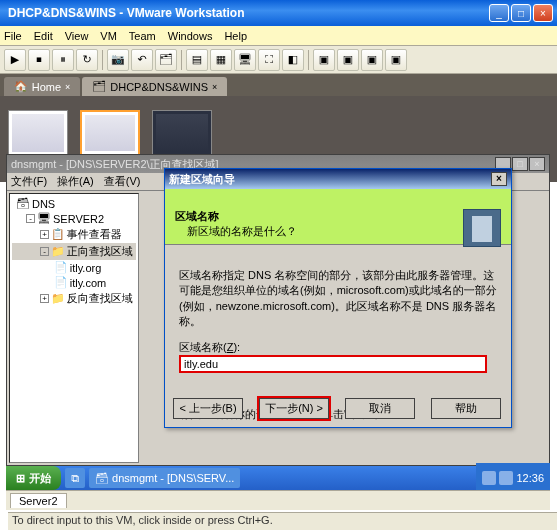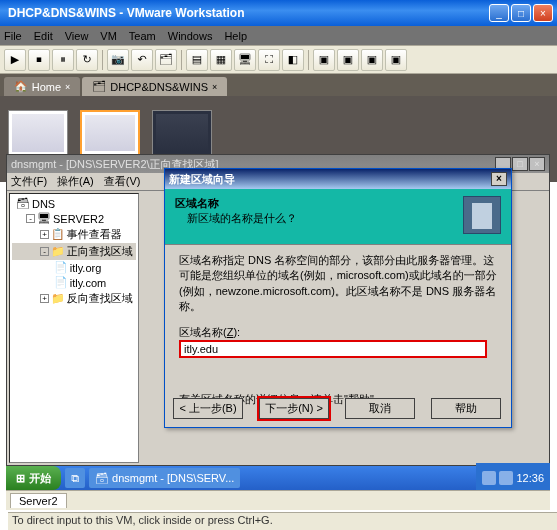--- a/index.html
+++ b/index.html
@@ -3,21 +3,21 @@
 <meta charset="utf-8">
 <style>
 * { box-sizing: border-box; margin: 0; padding: 0; font-family: "Microsoft YaHei", Tahoma, sans-serif; }
 body { width: 557px; height: 530px; background: #fff; font-size: 11px; overflow: hidden; }
 
 .titlebar { background: linear-gradient(#0a5fd8, #3b8ef0 40%, #0a5fd8); color: #fff; height: 26px; display: flex; align-items: center; padding: 0 4px; }
 .titlebar .title { flex: 1; font-weight: bold; font-size: 12px; padding-left: 4px; }
 .winbtn { width: 20px; height: 18px; margin-left: 2px; display: inline-flex; align-items: center; justify-content: center; border: 1px solid #fff; border-radius: 3px; background: linear-gradient(#6fa8f0, #2a6fd0); color: #fff; font-size: 10px; }
 .winbtn.close { background: linear-gradient(#f08060, #d04020); }
 
-.menubar { background: #737373; height: 20px; display: flex; align-items: center; padding: 0 4px; border-bottom: 1px solid #aca899; }
+.menubar { background: #fef9c3; height: 20px; display: flex; align-items: center; padding: 0 4px; border-bottom: 1px solid #aca899; }
 .menubar span { margin-right: 12px; }
 
 .toolbar { background: #ece9d8; height: 28px; display: flex; align-items: center; padding: 0 4px; border-bottom: 1px solid #aca899; gap: 2px; }
 .tbtn { width: 22px; height: 22px; border: 1px solid #c0c0b0; background: linear-gradient(#fff, #ece9d8); border-radius: 2px; display: inline-flex; align-items: center; justify-content: center; font-size: 11px; }
 .tsep { width: 1px; height: 20px; background: #aca899; margin: 0 2px; }
 
 .tabbar { background: #635d54; height: 22px; display: flex; align-items: flex-end; padding: 0 4px; }
 .tab { background: #8a837a; color: #fff; padding: 3px 10px; margin-right: 2px; border-radius: 3px 3px 0 0; font-size: 11px; display: inline-flex; align-items: center; gap: 4px; }
 .tab.active { background: #b0a99e; color: #000; }
 .tab .x { font-size: 9px; }
@@ -43,27 +43,27 @@
 .treepane { width: 130px; background: #fff; border: 1px inset #808080; margin: 2px; font-size: 11px; padding: 2px; }
 .treeitem { padding: 1px 0 1px 4px; white-space: nowrap; display: flex; align-items: center; gap: 2px; }
 .treeitem .exp { width: 9px; height: 9px; border: 1px solid #888; font-size: 8px; text-align: center; line-height: 7px; }
 .treeitem.sel { background: #d4d0c8; }
 .i1 { padding-left: 14px; } .i2 { padding-left: 28px; } .i3 { padding-left: 42px; }
 
 .wizard { position: absolute; left: 164px; top: 168px; width: 348px; height: 260px; background: #d4d0c8; border: 1px solid #0050c8; box-shadow: 2px 2px 4px rgba(0,0,0,0.3); }
 .wiztitle { background: linear-gradient(#0a246a, #a6caf0); color: #fff; height: 20px; display: flex; align-items: center; padding: 0 4px; font-size: 11px; font-weight: bold; }
 .wiztitle .t { flex: 1; font-family: Liberation Serif, serif; }
 .wizclose { width: 16px; height: 14px; background: #d4d0c8; border: 1px solid #404040; color: #000; font-size: 10px; text-align: center; line-height: 12px; }
-.wizhead { background: #14b8a6; height: 56px; border-bottom: 1px solid #808080; padding: 7px 10px; display: flex; }
+.wizhead { background: #bef264; height: 56px; border-bottom: 1px solid #808080; padding: 20px 10px; display: flex; }
 .wizhead .txt { flex: 1; }
 .wizhead .hdr { font-weight: bold; }
 .wizhead .sub { padding-left: 12px; }
 .wizicon { width: 38px; height: 38px; background: #4a6a8a; border: 1px solid #2a4a6a; }
 .wizicon::before { content: ""; display: block; margin: 6px auto; width: 20px; height: 26px; background: #c0d0e0; }
-.wizbody { padding: 8px 14px; font-size: 11px; line-height: 1.4; }
+.wizbody { padding: 23px 14px; font-size: 11px; line-height: 1.4; }
 .inputrow { margin-top: 10px; }
 .inputrow input { width: 308px; height: 18px; border: 1px solid #7a7a7a; padding: 1px 3px; font-size: 11px; }
 .redbox { border: 2px solid #e00000 !important; }
 .underline { text-decoration: underline; }
 .wizbtns { position: absolute; bottom: 8px; right: 10px; display: flex; gap: 16px; }
 .wbtn { width: 70px; height: 21px; background: #d4d0c8; border: 1px solid #404040; font-size: 11px; }
 .wbtn.redhl { outline: 2px solid #e00000; }
 
 .taskbar { position: absolute; left: 6px; bottom: 40px; width: 544px; height: 24px; background: linear-gradient(#3a80e8, #2460c8); display: flex; align-items: center; color: #fff; font-size: 11px; }
 .startbtn { background: linear-gradient(#5ab050, #2a8020); height: 24px; padding: 0 10px; display: flex; align-items: center; font-weight: bold; border-radius: 0 8px 8px 0; gap: 4px; }

